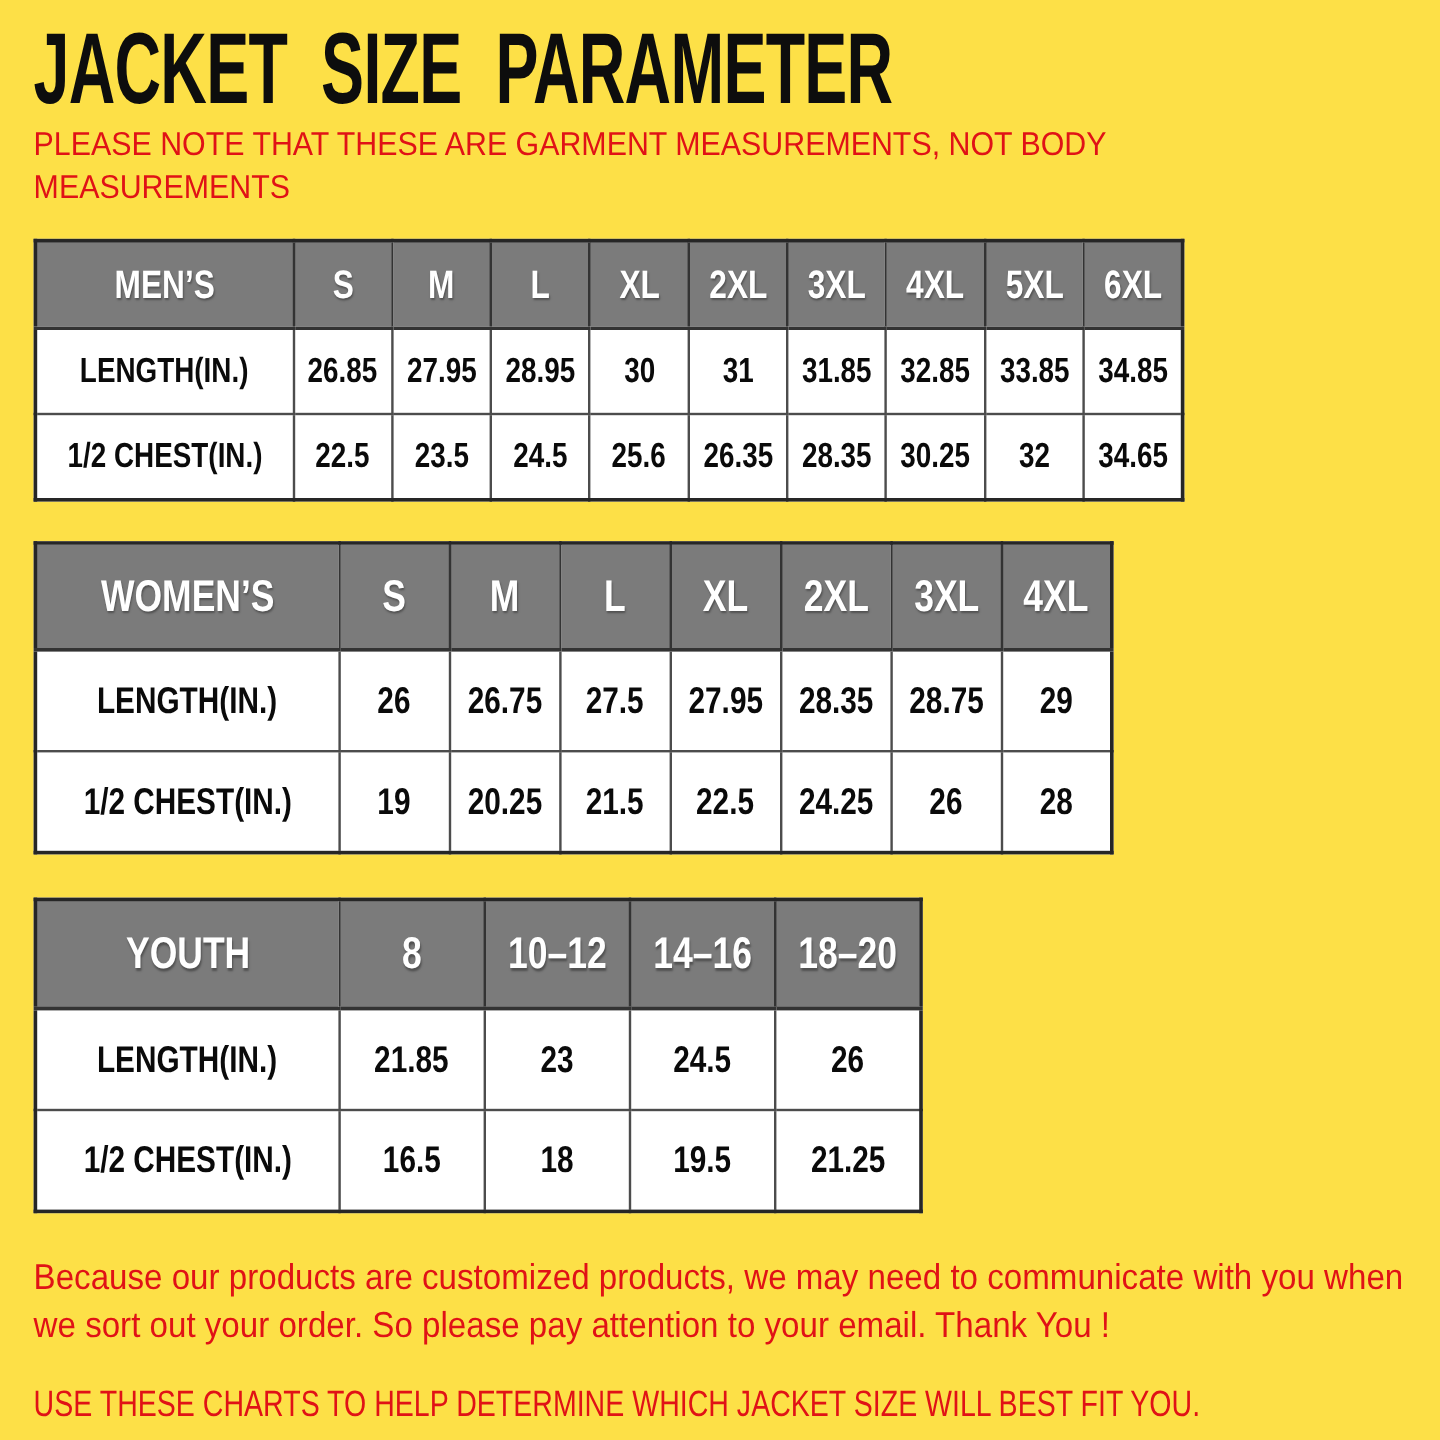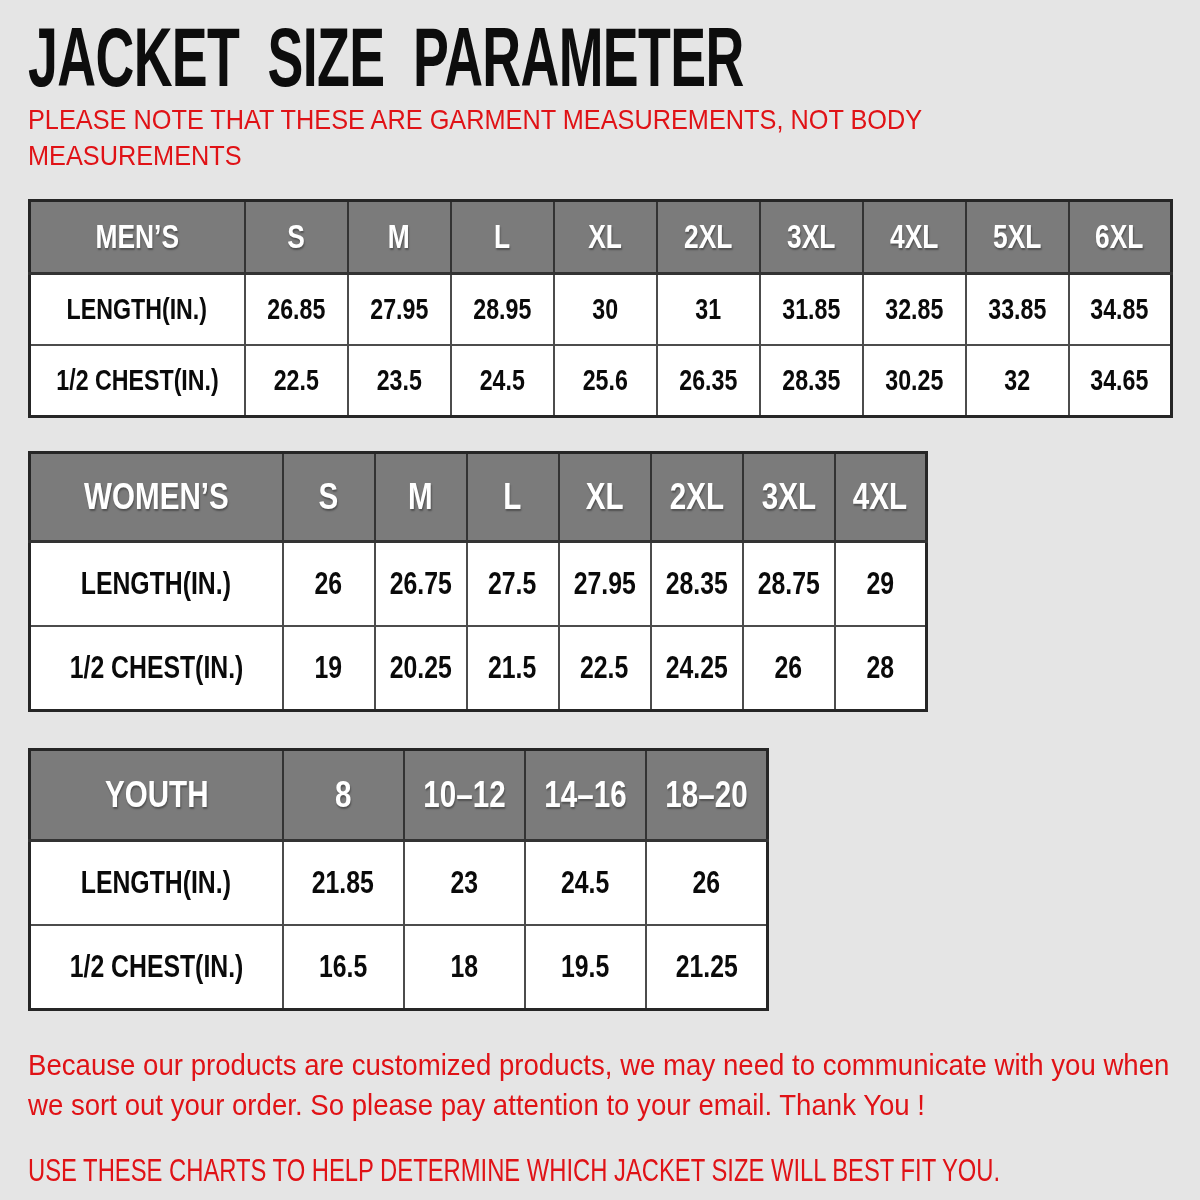--- a/index.html
+++ b/index.html
@@ -7,21 +7,21 @@
     background: #ffffff;
     font-family: "Liberation Sans", sans-serif;
   }
   .page {
     position: relative;
     width: 1200px;
     height: 1200px;
     box-sizing: border-box;
     padding: 0 28px;
     overflow: hidden;
-    background: #e5e5e5;
+    background: #fde047;
   }
 
   
   .title {
     margin: 0;
     padding-top: 18px;
     height: 70px;
     overflow: visible;
     white-space: nowrap;
   }
@@ -76,21 +76,21 @@
     font-weight: bold;
     background: #ffffff;
   }
   .cond {
     display: inline-block;
     transform: scaleX(0.8);
     white-space: nowrap;
   }
 
   
-  .mens { width: 1145px; margin-top: 24px; }
+  .mens { width: 959px; margin-top: 24px; }
   .mens col.first-col { width: 215px; }
   .mens thead th { height: 70px; font-size: 33px; }
   .mens tbody td { height: 69px; font-size: 29px; }
 
   
   .womens { width: 900px; margin-top: 33px; }
   .womens col.first-col { width: 253px; }
   .womens thead th { height: 86px; font-size: 37px; }
   .womens tbody td { height: 82px; font-size: 31px; }
 

